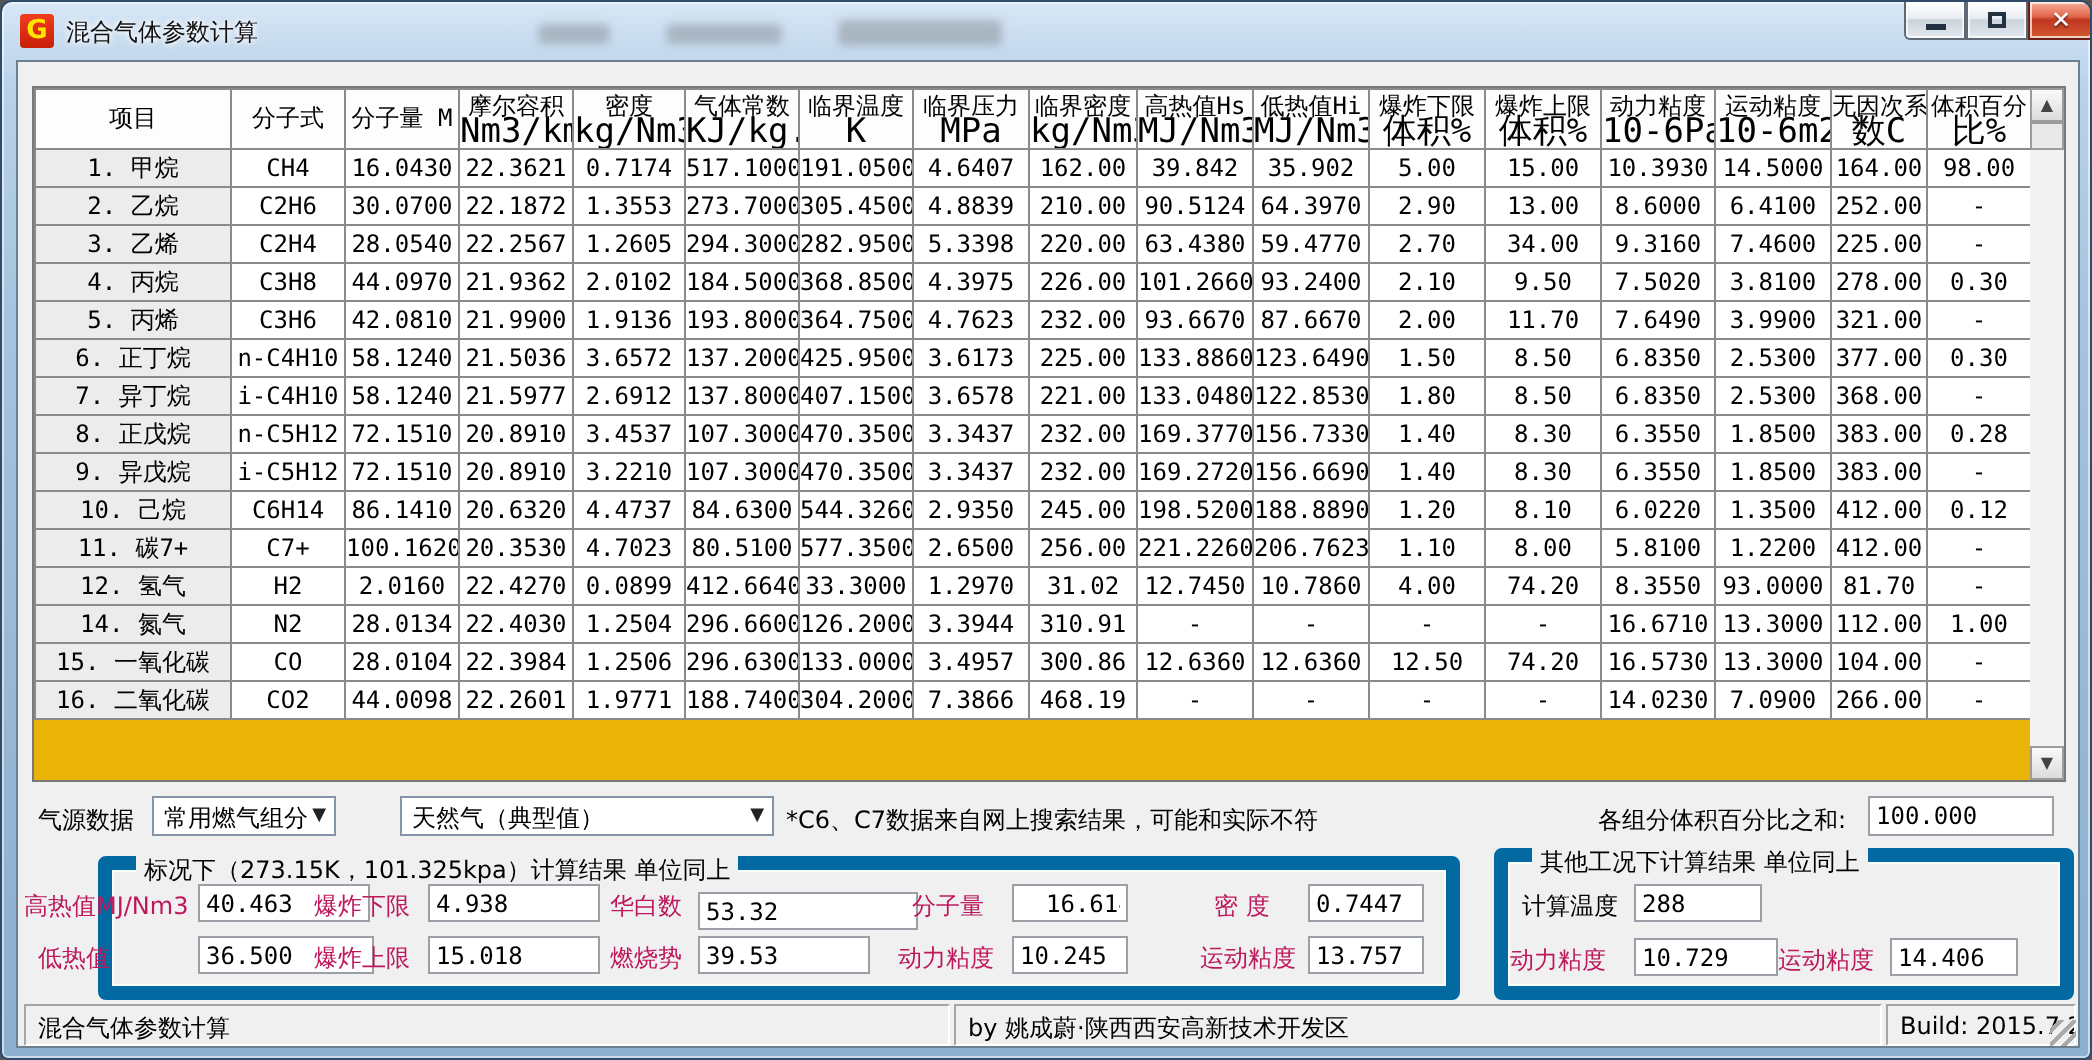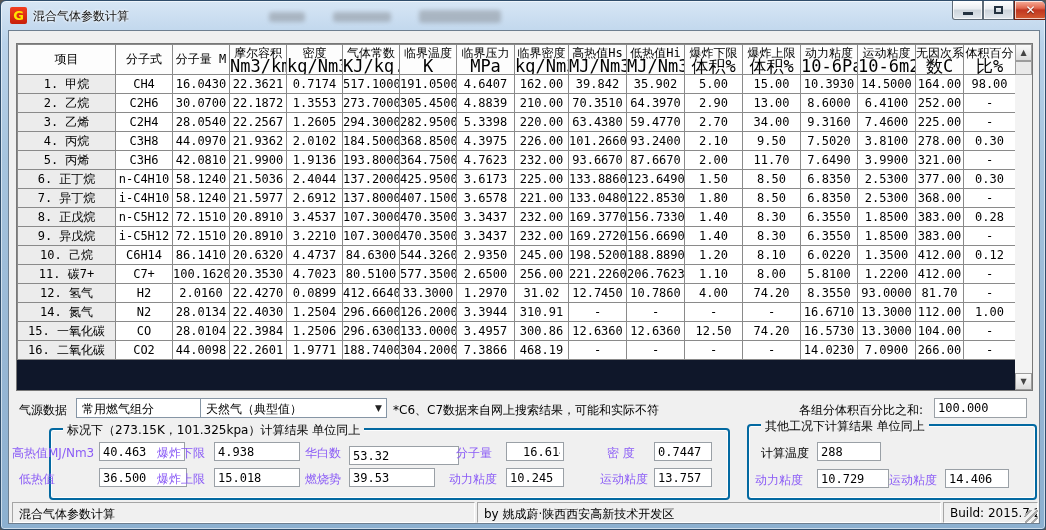--- a/index.html
+++ b/index.html
@@ -34,49 +34,49 @@
     text-shadow:0 1px 1px rgba(0,0,0,.5); }
   .glyph-min { width:10px; height:3px; background:#233240; margin-top:6px; }
   .glyph-restore { width:9px; height:8px; border:2px solid #233240; background:transparent; }
 
   
   .client { position:absolute; left:7px; top:29px; width:1032px; height:494px;
     background:#f0f0f0; border:1px solid #6e7f90; }
 
   
   .grid-wrap { position:absolute; left:7px; top:12px; width:1017px; height:348px;
-    background:#0f172a; border:1px solid #787878; overflow:hidden; }
+    background:#eab308; border:1px solid #787878; overflow:hidden; }
   table.grid { border-collapse:collapse; table-layout:fixed; width:998px;
     font-family:"DejaVu Sans Mono","DejaVu Sans",monospace; font-size:12px; }
   table.grid th, table.grid td { border:1px solid #8a8a8a; overflow:hidden;
     white-space:nowrap; text-align:center; font-weight:normal; }
   table.grid thead th { height:30px; background:#fdfdfd; line-height:13px; padding:1px 0; }
   table.grid td { height:19px; background:#fff; }
   table.grid td.rowhead { background:#ececec; }
   .hl2 { display:block; font-size:17px; }
 
   .vscroll { position:absolute; right:0; top:0; width:17px; height:346px; background:#f3f3f3; }
   .sbtn { position:absolute; left:0; width:17px; height:17px;
     background:linear-gradient(#fafafa,#dcdcdc); border:1px solid #9c9c9c;
     font-size:8px; color:#444; text-align:center; line-height:15px; }
   .sbtn.up { top:0; } .sbtn.down { bottom:0; }
   .sthumb { position:absolute; left:0; top:17px; width:17px; height:14px;
     background:#e9e9e9; border:1px solid #9c9c9c; }
 
   
   .lbl { position:absolute; font-size:12px; color:#000; white-space:nowrap; }
-  .lbl.red { color:#8b5cf6;text-align:right; }
+  .lbl.red { color:#be185d;text-align:right; }
   .combo { position:absolute; height:20px; background:#fff; border:1px solid #8595a5;
     font-size:12px; padding:2px 18px 0 5px; white-space:nowrap; overflow:hidden; }
   .combo .arr { position:absolute; right:4px; top:4px; font-size:9px; color:#222; }
   input.tbox { position:absolute; height:19px; background:#fff; border:1px solid #9aa0a6;
     font-family:"DejaVu Sans Mono","DejaVu Sans",monospace; font-size:12px; padding:0 3px; color:#000; }
 
   
-  .groupbox { position:absolute; border:2px solid #0369a1; border-radius:4px;
+  .groupbox { position:absolute; border:7px solid #0369a1; border-radius:4px;
     box-shadow:inset 0 0 0 1px #fdfdfd; }
   .grouptitle { position:absolute; top:-8px; left:12px; background:#f0f0f0;
     padding:0 4px; font-size:12px; color:#000; white-space:nowrap; }
 
   
   .statusbar { position:absolute; left:1px; top:471px; width:1028px; height:21px; background:#f0f0f0; }
   .spanel { position:absolute; top:0; height:21px; border:1px solid;
     border-color:#a5a5a5 #ffffff #ffffff #a5a5a5; padding:3px 6px 0 6px;
     font-size:12px; white-space:nowrap; overflow:hidden; }
   .sp1 { left:2px; width:463px; } .sp2 { left:467px; width:464px; } .sp3 { left:933px; width:95px; }
@@ -174,21 +174,21 @@
             <tr>
               <td class="rowhead">2. 乙烷</td>
               <td>C2H6</td>
               <td>30.0700</td>
               <td>22.1872</td>
               <td>1.3553</td>
               <td>273.7000</td>
               <td>305.4500</td>
               <td>4.8839</td>
               <td>210.00</td>
-              <td>70.3510</td>
+              <td>90.5124</td>
               <td>64.3970</td>
               <td>2.90</td>
               <td>13.00</td>
               <td>8.6000</td>
               <td>6.4100</td>
               <td>252.00</td>
               <td>-</td>
             </tr>
             <tr>
               <td class="rowhead">3. 乙烯</td>
@@ -245,21 +245,21 @@
               <td>7.6490</td>
               <td>3.9900</td>
               <td>321.00</td>
               <td>-</td>
             </tr>
             <tr>
               <td class="rowhead">6. 正丁烷</td>
               <td>n-C4H10</td>
               <td>58.1240</td>
               <td>21.5036</td>
-              <td>2.4044</td>
+              <td>3.6572</td>
               <td>137.2000</td>
               <td>425.9500</td>
               <td>3.6173</td>
               <td>225.00</td>
               <td>133.8860</td>
               <td>123.6490</td>
               <td>1.50</td>
               <td>8.50</td>
               <td>6.8350</td>
               <td>2.5300</td>
@@ -440,21 +440,21 @@
           </tbody>
         </table>
       <div class="vscroll">
         <div class="sbtn up">▲</div>
         <div class="sthumb"></div>
         <div class="sbtn down">▼</div>
       </div>
     </div>
 
     <div class="lbl" style="left:10px; top:371px;">气源数据</div>
-    <div class="combo" style="left:67px; top:367px; width:136px;">
+    <div class="combo" style="left:67px; top:367px; width:92px;">
       <span>常用燃气组分</span>
       <span class="arr">▼</span>
     </div>
     <div class="combo" style="left:191px; top:367px; width:187px;">
       <span>天然气（典型值）</span>
       <span class="arr">▼</span>
     </div>
     <div class="lbl" style="left:384px; top:371px;">*C6、C7数据来自网上搜索结果，可能和实际不符</div>
     <div class="lbl" style="left:790px; top:371px;">各组分体积百分比之和:</div>
     <input class="tbox" style="left: 925px; top: 367px; width: 93px; height: 20px;" readonly="" value="100.000">

